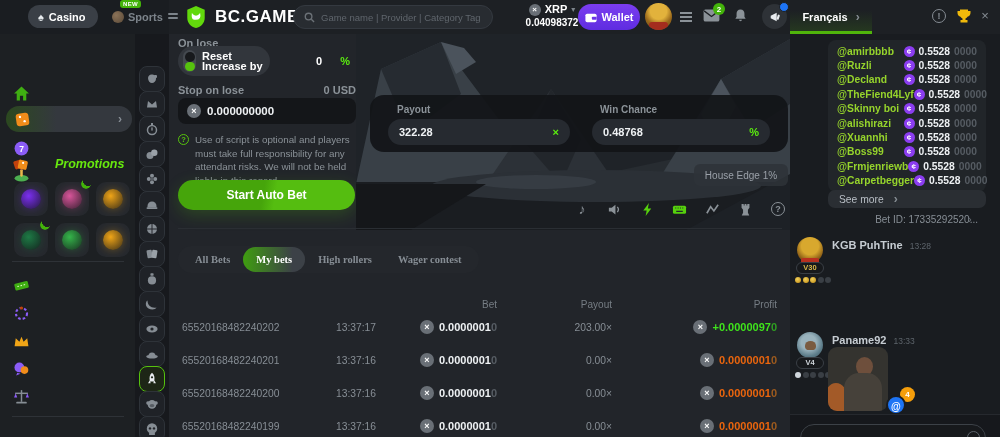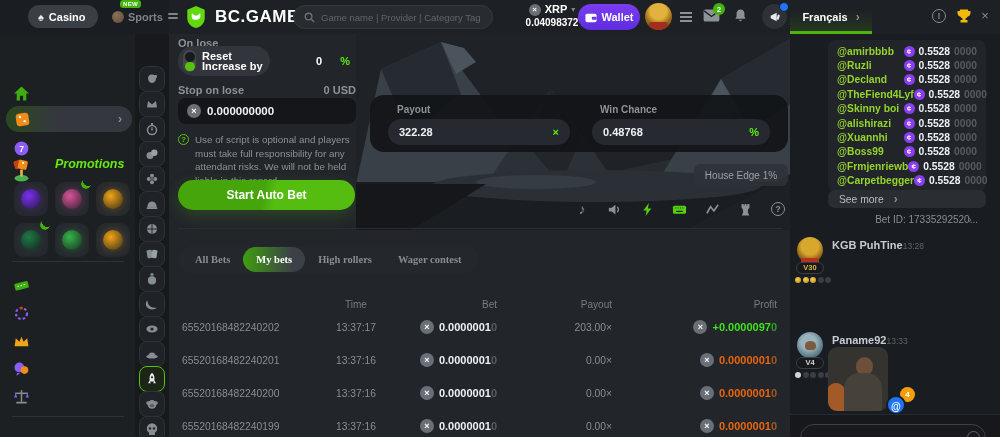--- a/index.html
+++ b/index.html
@@ -132,21 +132,21 @@
   .msg-avatar { position:absolute; width:26px; height:26px; border-radius:50%; cursor:pointer; }
   .av1 { left:7px; top:203px; background:radial-gradient(circle at 50% 35%, #d8a82e 0 40%, #8a5c16 70%, #4d350c); }
   .av1::after { content:""; position:absolute; left:4px; bottom:-2px; width:18px; height:7px; background:#b8301f; border-radius:2px; }
   .av2 { left:7px; top:298px; background:radial-gradient(circle at 45% 40%, #9ab3bd 0 35%, #5d7d8a 65%, #37505a); }
   .av2::after { content:""; position:absolute; left:8px; top:9px; width:11px; height:9px; background:#7a5b40; border-radius:50% 50% 40% 40%; }
   .lvl-pill { position:absolute; width:28px; height:12px; background:#17191c; border:1px solid #3a3f45; border-radius:6px; color:#d8b84a; font-size:7.5px; font-weight:bold; text-align:center; line-height:10px; }
   .medals { position:absolute; display:flex; gap:1.5px; }
   .medals i { width:6px; height:6px; border-radius:50%; background:#3a3f45; }
   .medals i.gold { background:radial-gradient(circle at 40% 35%, #f0cf5a, #c08a12); }
   .medals i.lit { background:#cfd5da; }
-  .msg-head { position:absolute; display:flex; align-items:baseline; }
+  .msg-head { position:absolute; display:flex; align-items:baseline; gap:7px; }
   .msg-user { font-size:11px; font-weight:bold; color:#c6ccd2; cursor:pointer; }
   .msg-time { font-size:8.5px; color:#5d646b; }
   .msg-img { position:absolute; border-radius:9px; overflow:hidden; cursor:pointer; }
   .img1 { left:38px; top:222px; width:58px; height:62px; background:repeating-linear-gradient(115deg,#d9a8a4 0 7px,#e9d8cc 7px 15px); }
   .img1 .hair { position:absolute; left:26px; top:10px; width:22px; height:20px; border-radius:50%; background:#2c2326; }
   .img1 .body { position:absolute; left:8px; top:24px; width:34px; height:30px; border-radius:45%; background:#e8b9c4; }
   .img1 .wedge { position:absolute; left:-4px; bottom:-6px; width:20px; height:20px; background:#d4b22a; transform:rotate(45deg); }
   .img1 .cap { position:absolute; left:0; bottom:2px; width:100%; text-align:center; font-size:13px; font-weight:bold; color:#ff6ec0; text-shadow:0 0 2px #fff; }
   .img2 { left:38px; top:313px; width:60px; height:64px; background:#34332f; }
   .img2 .head { position:absolute; left:28px; top:10px; width:17px; height:19px; border-radius:50%; background:#6e4f3c; }
@@ -556,21 +556,20 @@
     </div>
   <div class="main-div"></div>
 
   <div class="tabs" id="tabs">
   <div class="tab ">All Bets</div>
   <div class="tab active">My bets</div>
   <div class="tab ">High rollers</div>
   <div class="tab ">Wager contest</div>
     </div>
   <div class="thead" style="top:288px; height:20px" id="thead">
-  <div class="cell c-time">Time</div>
   <div class="cell c-bet">Bet</div>
   <div class="cell c-pay">Payout</div>
   <div class="cell c-prof">Profit</div>
     </div>
   <div id="tbody">
   <div class="trow" style="top:311px">
     <div class="cell c-id">65520168482240202</div>
     <div class="cell c-time">13:37:17</div>
     <div class="cell c-bet">
           <span class="coin-x">×</span>

